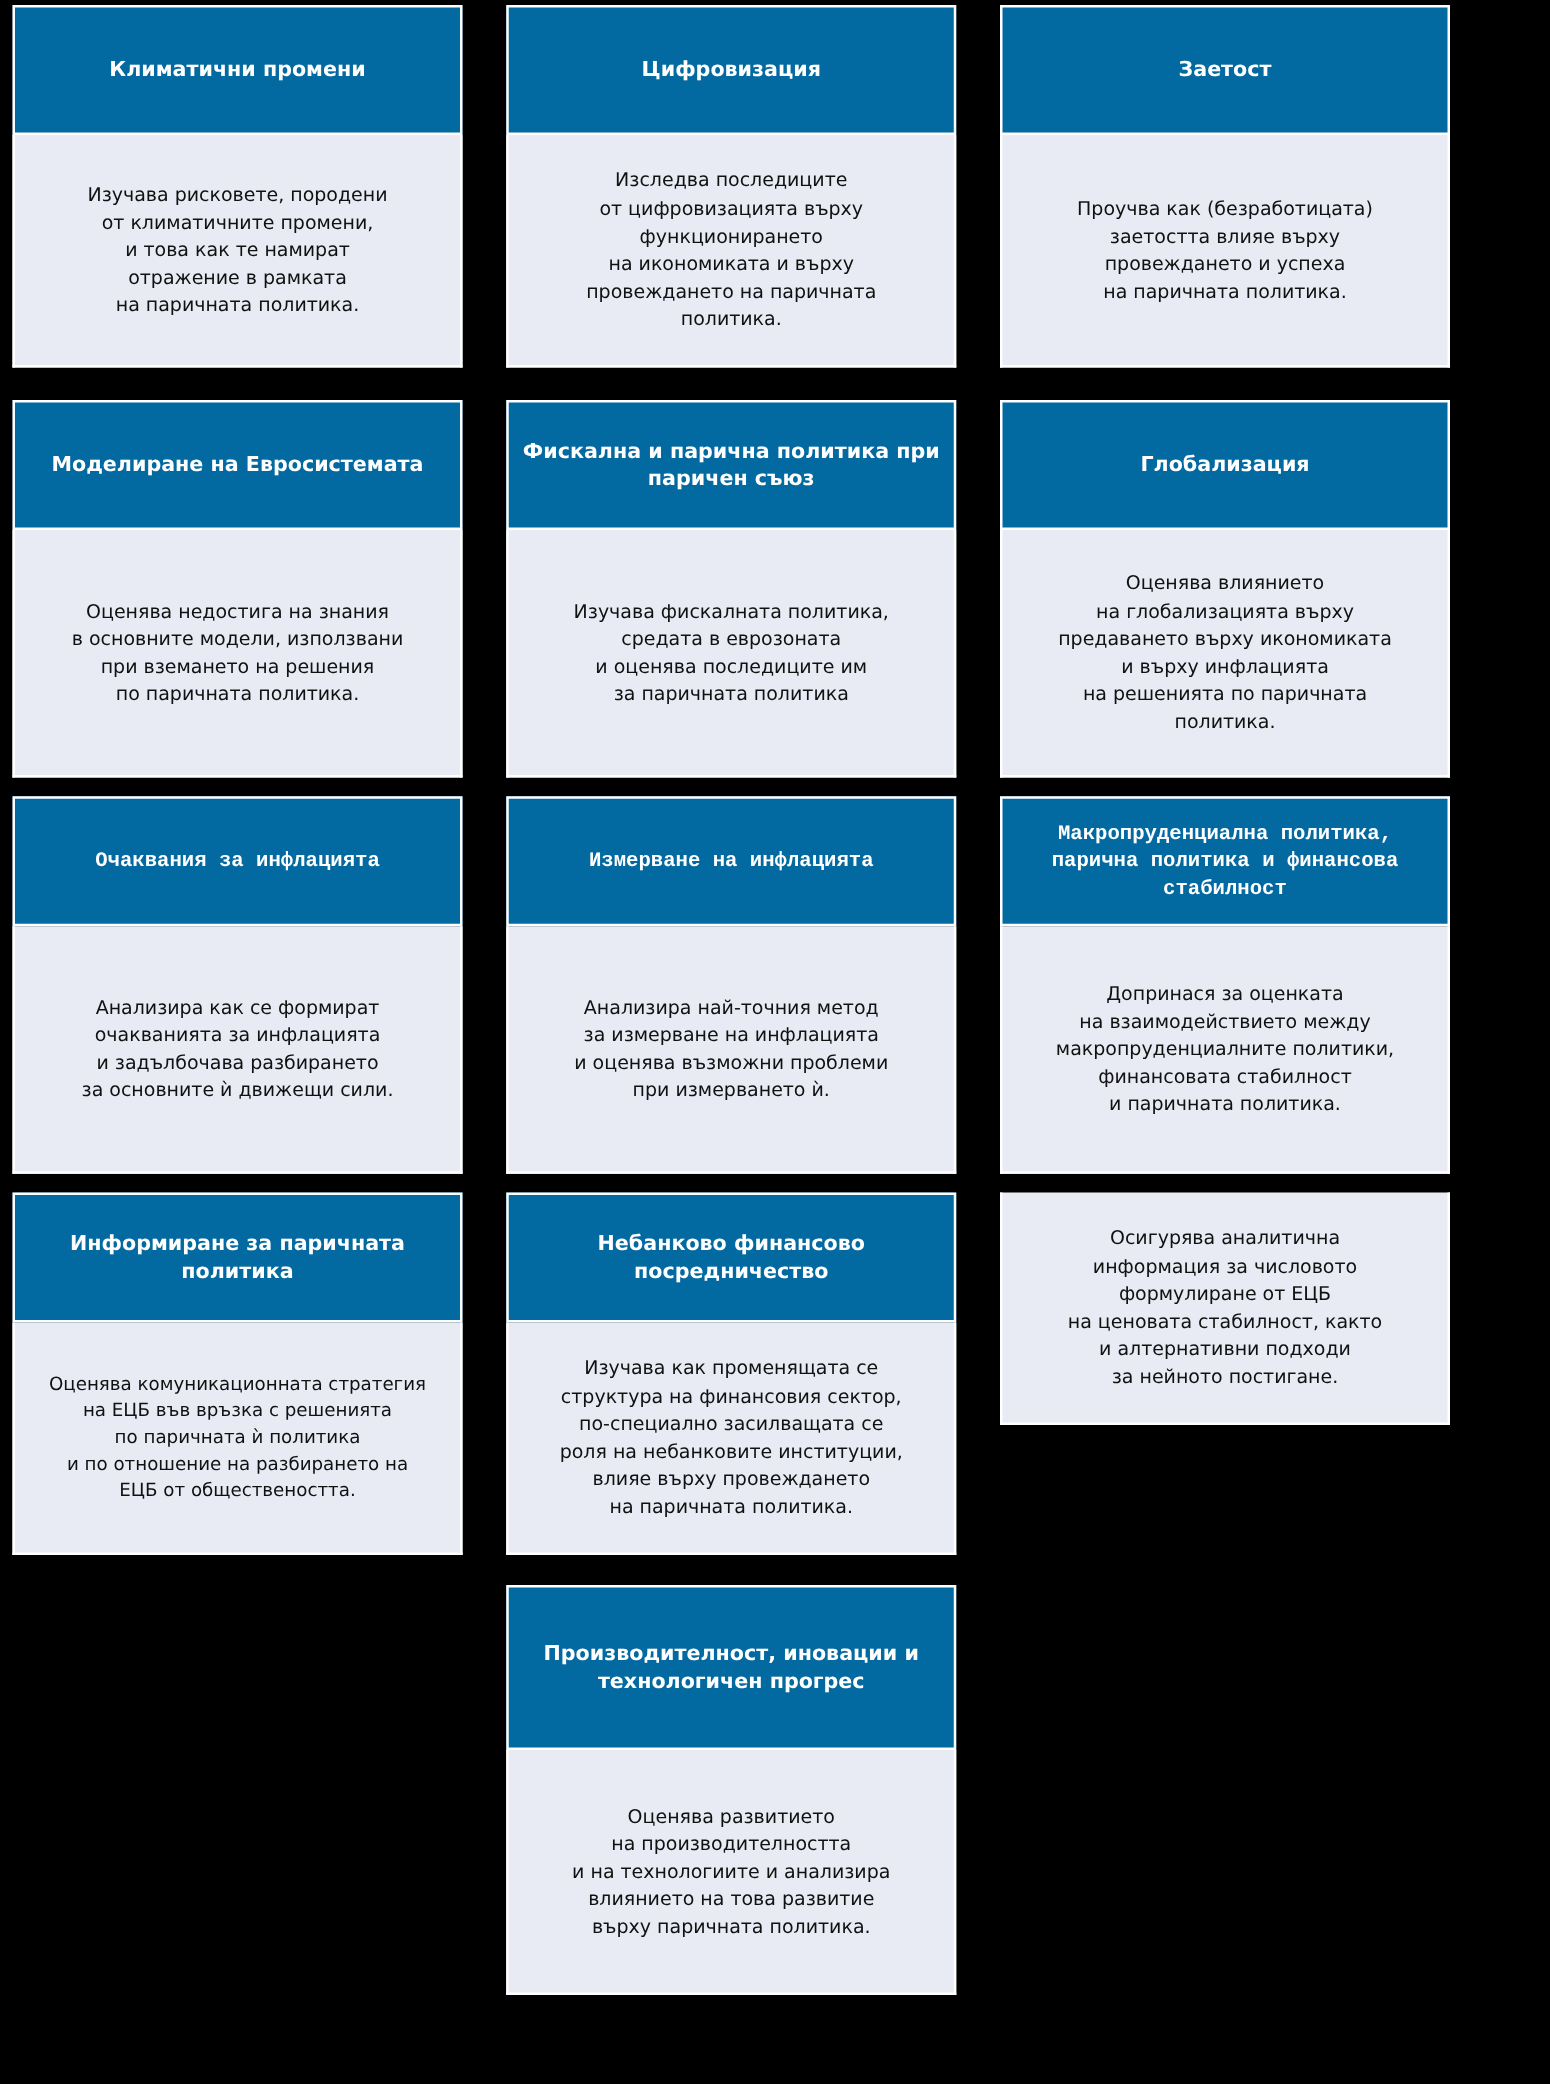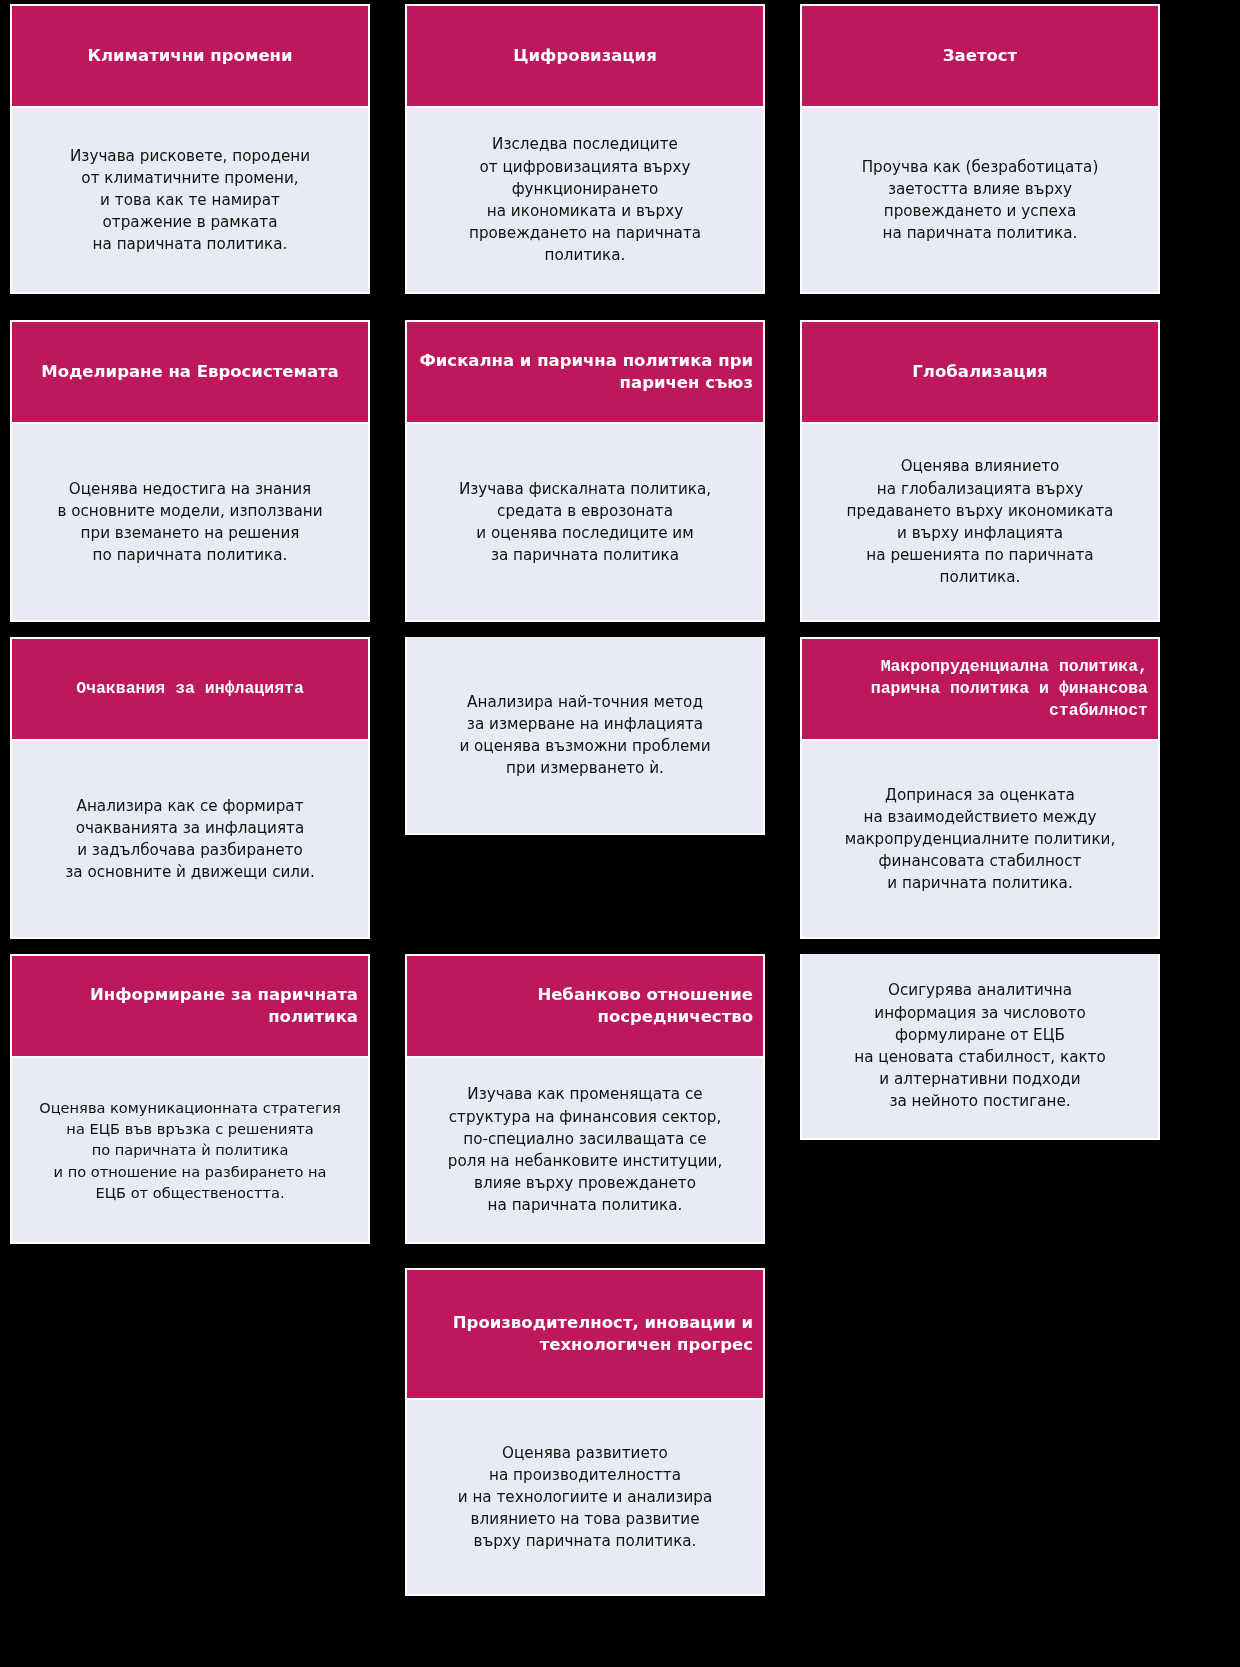--- a/index.html
+++ b/index.html
@@ -20,28 +20,28 @@
     background: #000000;
   }
   .card {
     position: absolute;
     width: 360px;
     box-sizing: border-box;
     display: flex;
     flex-direction: column;
   }
   .card-header {
-    background: #be185d;
+    background: #0369a1;
     border: 2px solid #FFFFFF;
     box-sizing: border-box;
     color: #FFFFFF;
     font-weight: bold;
     font-size: 16.5px;
     line-height: 1.32;
-    text-align: right;
+    text-align: center;
     display: flex;
     align-items: center;
     justify-content: center;
     padding: 6px 10px;
   }
   .card-body {
     background: #E8EBF4;
     border: 2px solid #FFFFFF;
     border-top: none;
     box-sizing: border-box;
@@ -142,20 +142,21 @@
 
   <div class="card r3 c1">
     <div class="card-header">Очаквания за инфлацията</div>
     <div class="card-body">Анализира как се формират
 очакванията за инфлацията
 и задълбочава разбирането
 за основните ѝ движещи сили.</div>
   </div>
 
   <div class="card r3 c2">
+    <div class="card-header">Измерване на инфлацията</div>
     <div class="card-body">Анализира най-точния метод
 за измерване на инфлацията
 и оценява възможни проблеми
 при измерването ѝ.</div>
   </div>
 
   <div class="card r3 c3">
     <div class="card-header">Макропруденциална политика,
 парична политика и финансова
 стабилност</div>
@@ -170,21 +171,21 @@
     <div class="card-header">Информиране за паричната
 политика</div>
     <div class="card-body" style="font-size:14.6px">Оценява комуникационната стратегия
 на ЕЦБ във връзка с решенията
 по паричната ѝ политика
 и по отношение на разбирането на
 ЕЦБ от обществеността.</div>
   </div>
 
   <div class="card r4 c2">
-    <div class="card-header">Небанково отношение
+    <div class="card-header">Небанково финансово
 посредничество</div>
     <div class="card-body">Изучава как променящата се
 структура на финансовия сектор,
 по-специално засилващата се
 роля на небанковите институции,
 влияе върху провеждането
 на паричната политика.</div>
   </div>
 
   <div class="card r4 c3">

